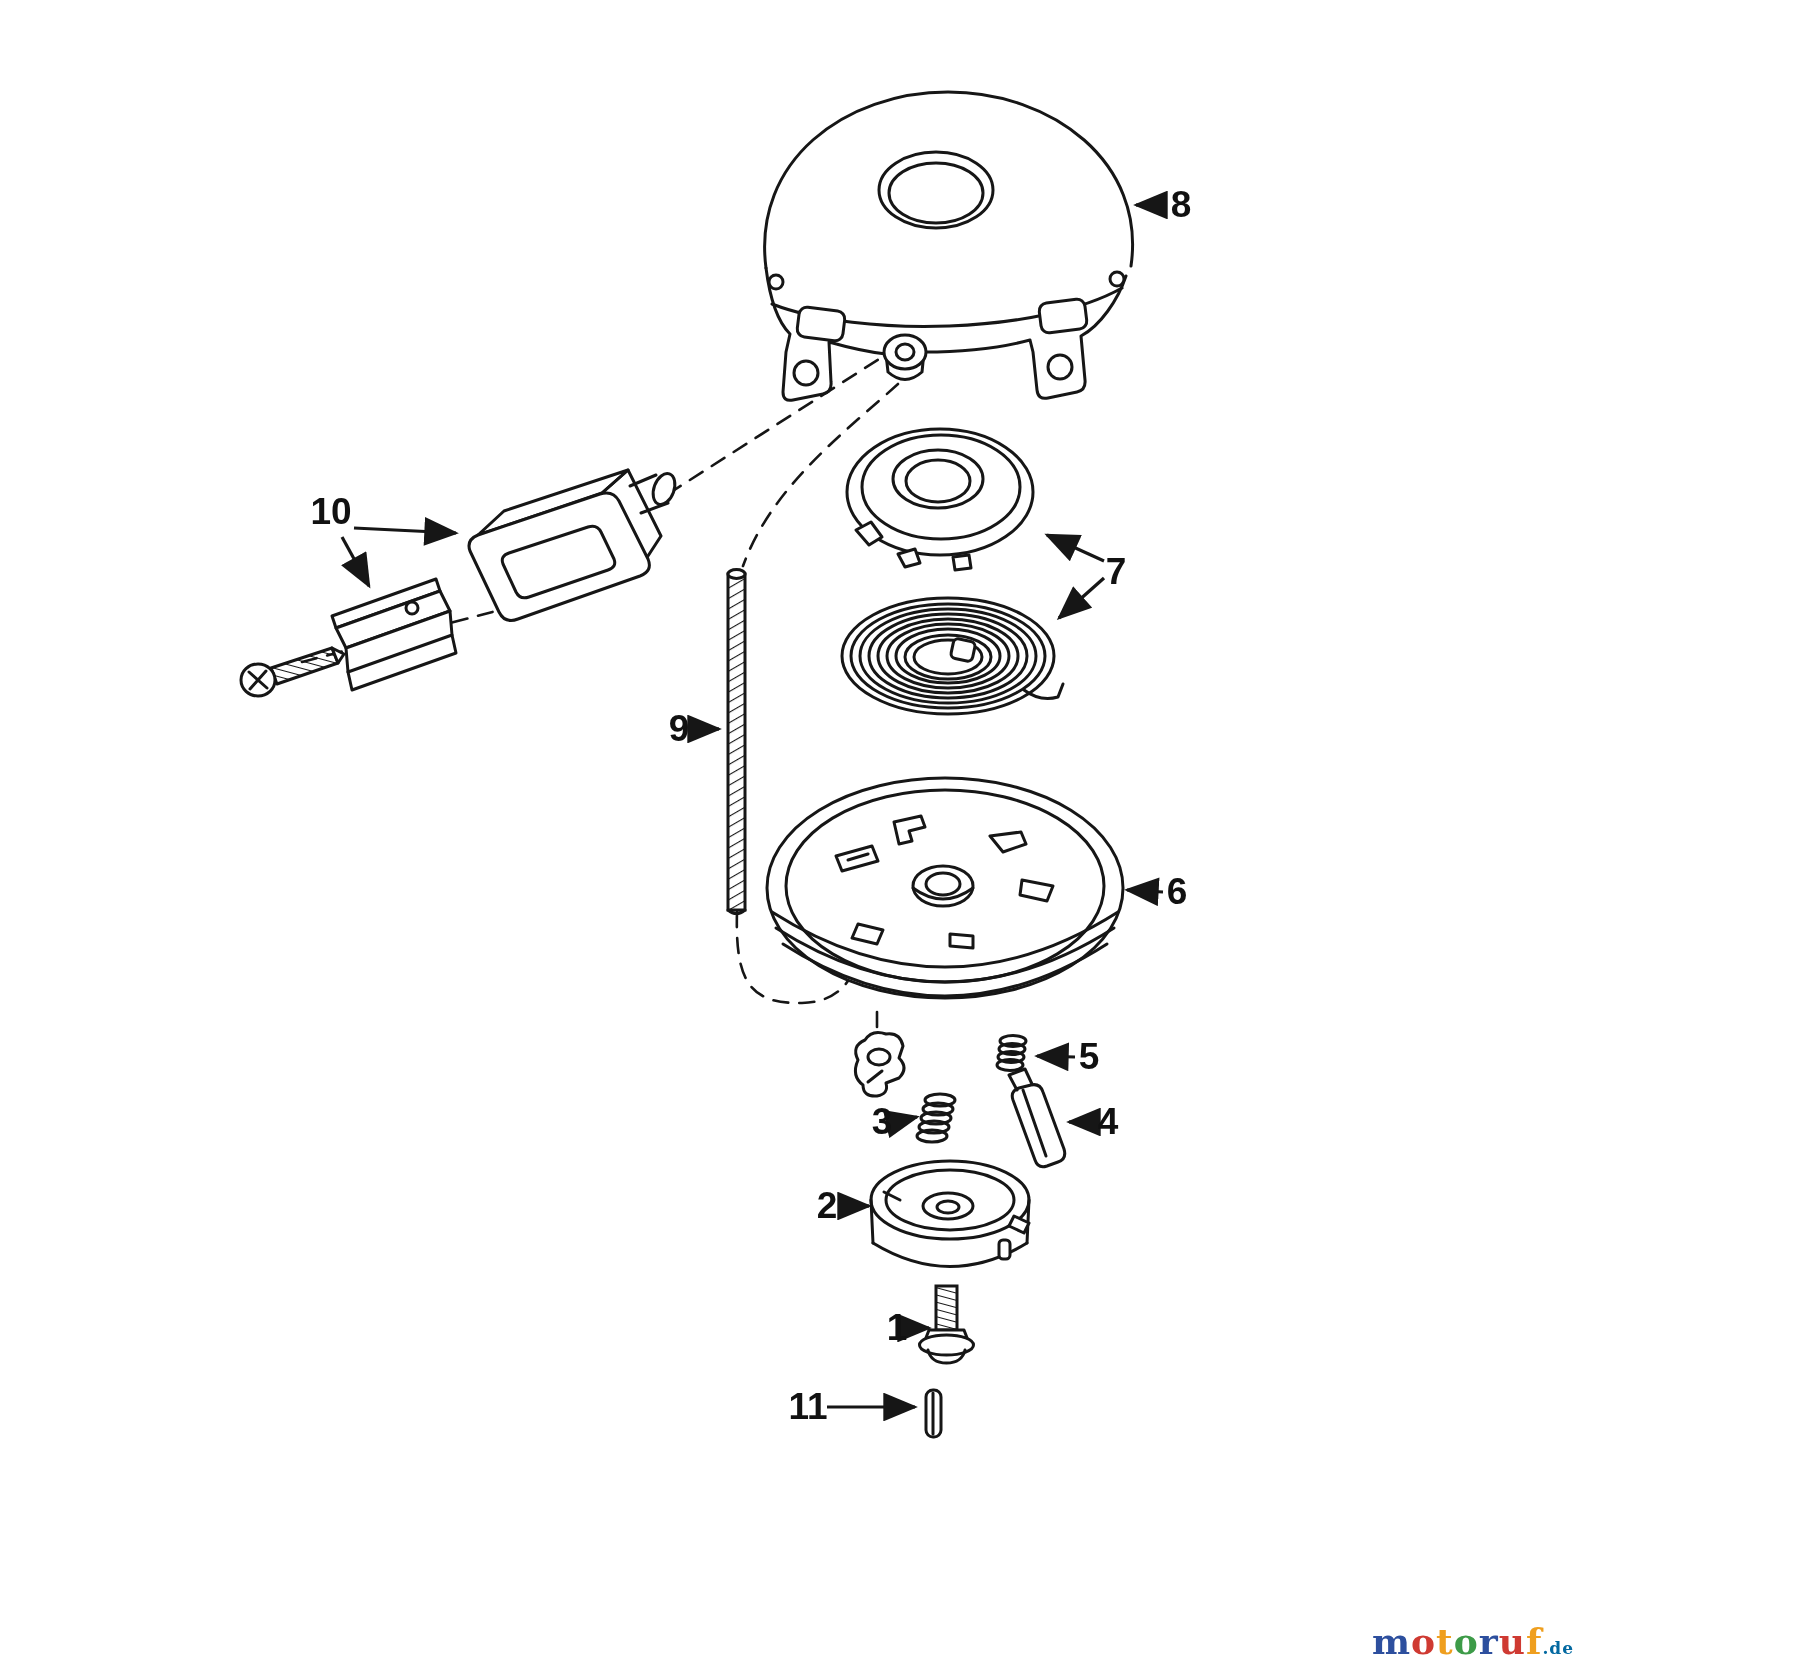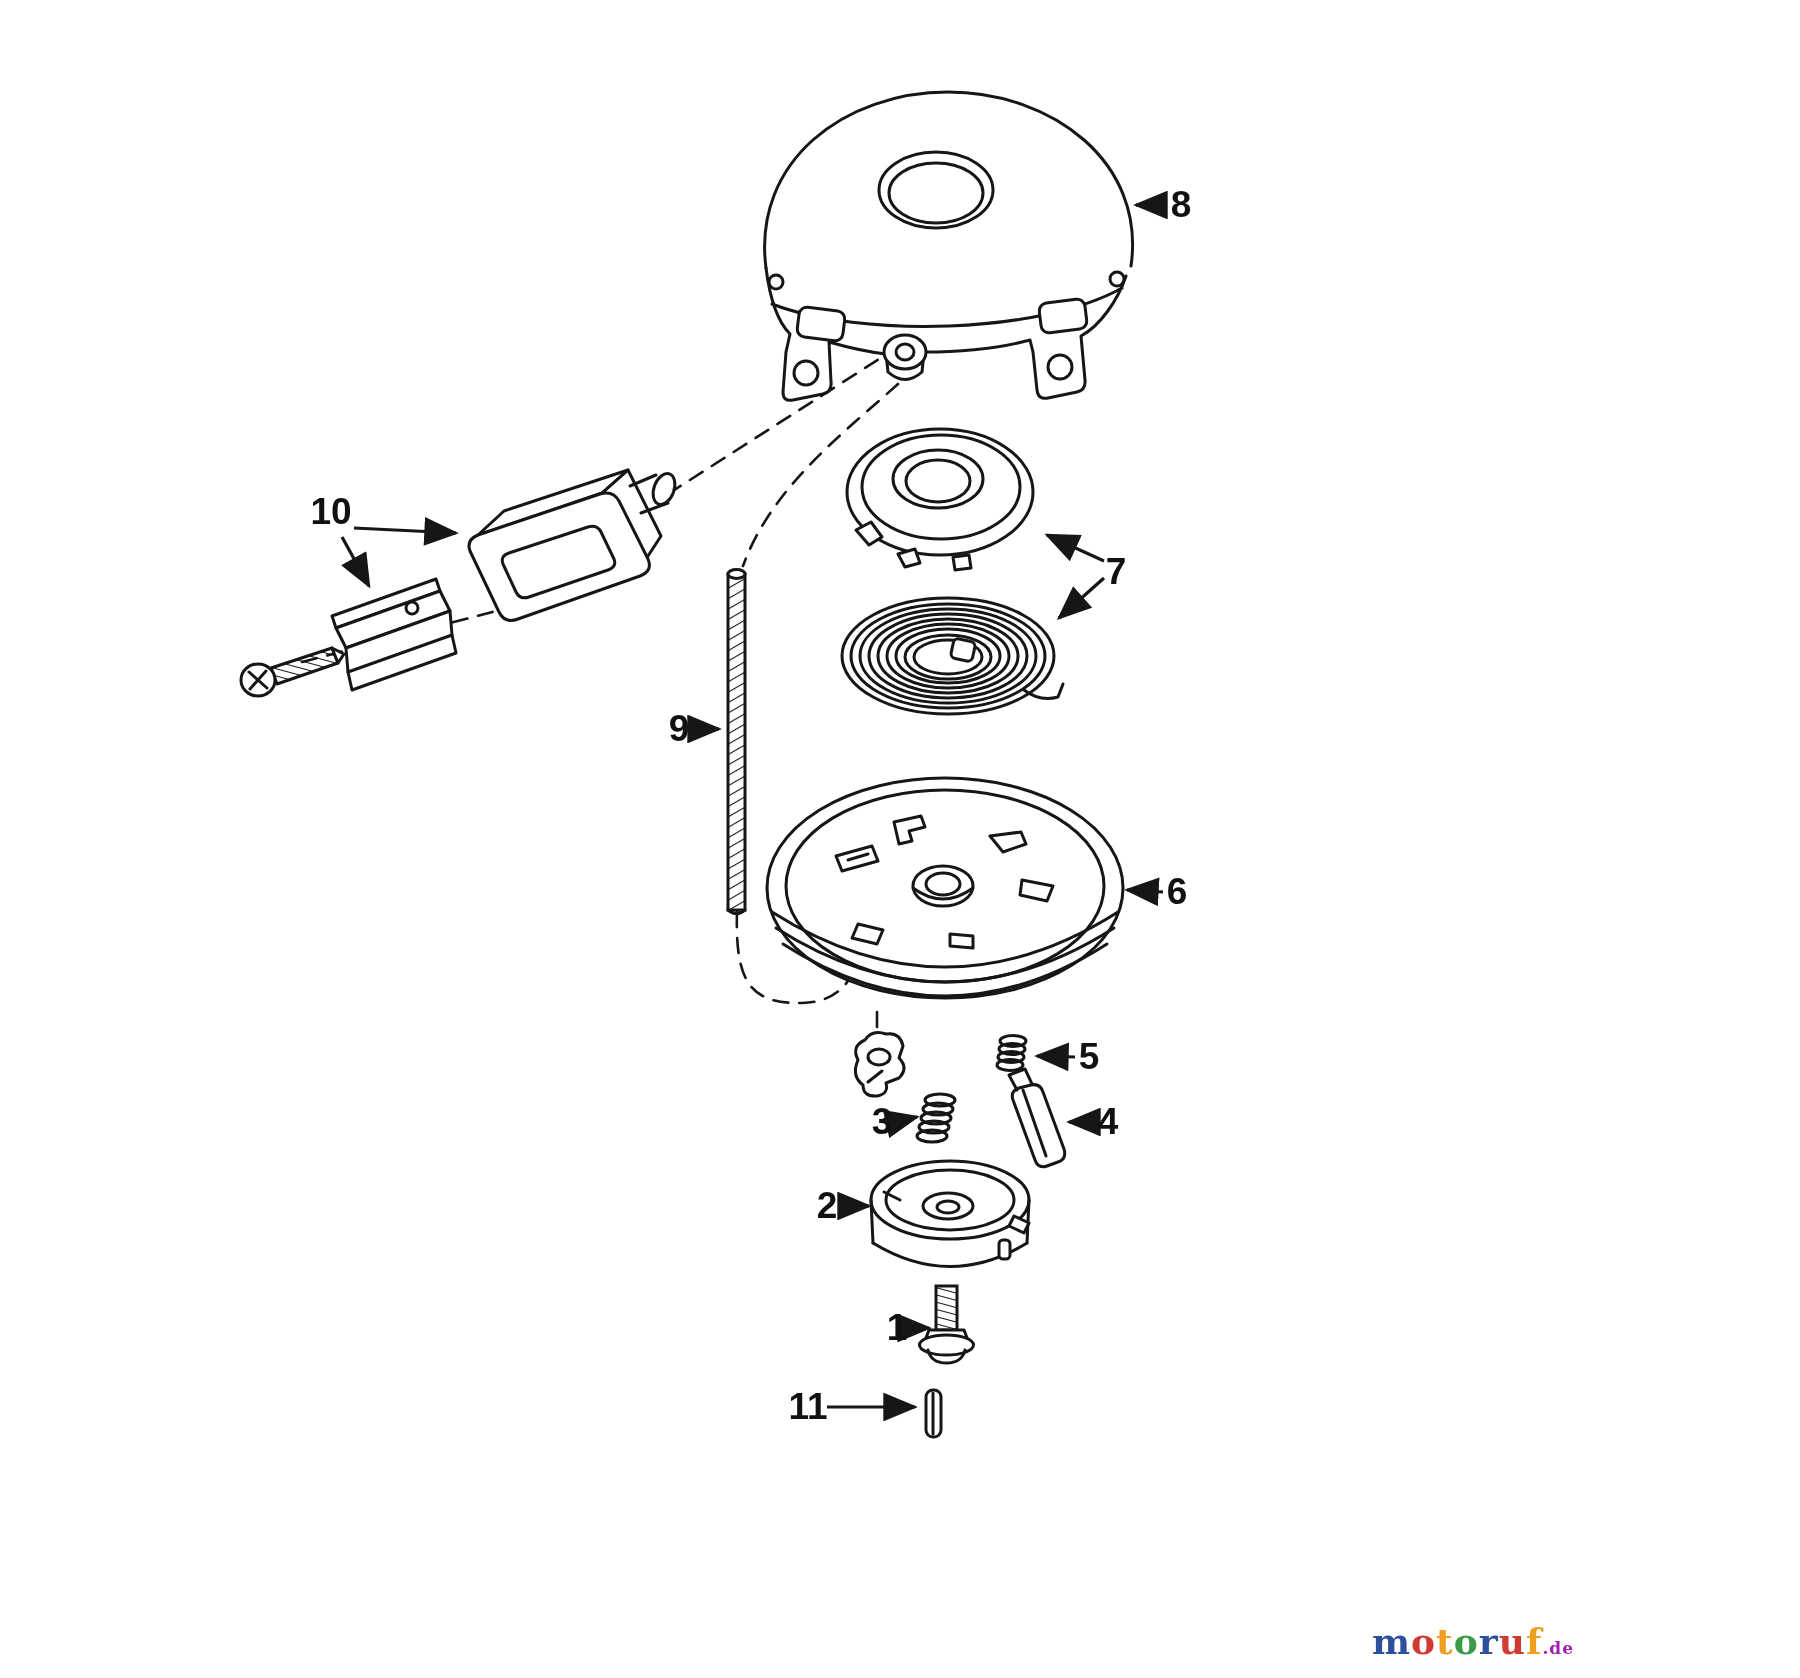--- a/index.html
+++ b/index.html
@@ -205,16 +205,16 @@
     <text class="callout-text" x="1089" y="1069" text-anchor="middle">5</text>
     <text class="callout-text" x="1108" y="1134" text-anchor="middle">4</text>
     <text class="callout-text" x="882" y="1134" text-anchor="middle">3</text>
     <text class="callout-text" x="827" y="1218" text-anchor="middle">2</text>
     <text class="callout-text" x="897" y="1340" text-anchor="middle">1</text>
     <text class="callout-text" x="808" y="1419" text-anchor="middle">11</text>
   </g>
 </svg>
 
 <div class="watermark">
-  <span style="color: rgb(45, 79, 158);">m</span><span style="color: rgb(207, 58, 50);">o</span><span style="color: rgb(239, 159, 31);">t</span><span style="color: rgb(61, 155, 72);">o</span><span style="color: rgb(45, 79, 158);">r</span><span style="color: rgb(207, 58, 50);">u</span><span style="color: rgb(239, 159, 31);">f</span><span class="wm-de" style="color: #a21caf;">.de</span>
+  <span style="color: rgb(45, 79, 158);">m</span><span style="color: rgb(207, 58, 50);">o</span><span style="color: rgb(239, 159, 31);">t</span><span style="color: rgb(61, 155, 72);">o</span><span style="color: rgb(45, 79, 158);">r</span><span style="color: rgb(207, 58, 50);">u</span><span style="color: rgb(239, 159, 31);">f</span><span class="wm-de" style="color: #0369a1;">.de</span>
 </div>
 
 </div>
 
 </body></html>

